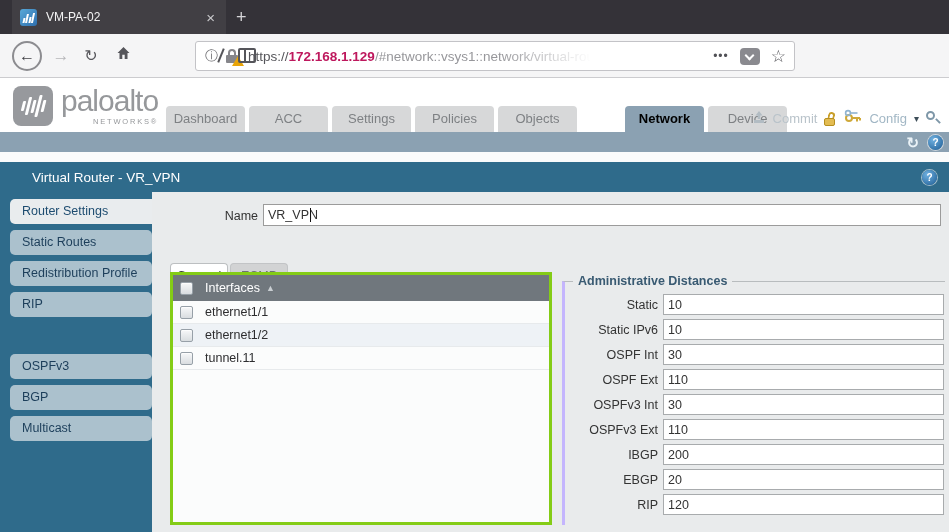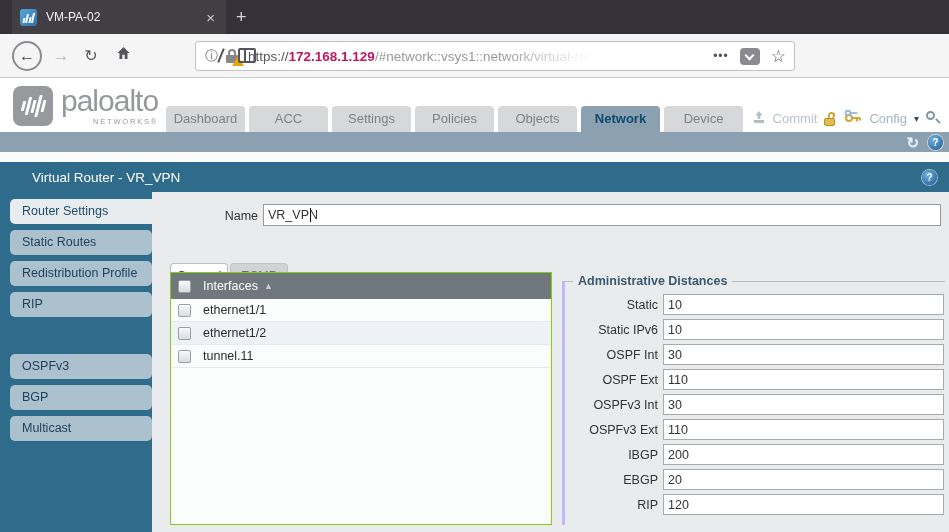--- a/index.html
+++ b/index.html
@@ -61,21 +61,21 @@
   .logo { position:absolute; left:13px; top:8px; display:flex; }
   .logo-mark { width:40px; height:40px; background:#97999d; border-radius:8px;
                display:flex; align-items:center; justify-content:center; gap:2px; }
   .logo-mark i { display:block; width:3px; background:#fff; transform:skewX(-14deg); border-radius:1px; }
   .logo-word { margin-left:8px; }
   .logo-word .word { font-size:30px; color:#96989b; letter-spacing:-1px; line-height:30px; }
   .logo-word .sub { display:block; text-align:right; font-size:7.5px; letter-spacing:1.8px; color:#96989b; margin-top:1px; }
   .pan-tabs { position:absolute; left:166px; bottom:0; display:flex; gap:4px; }
   .pan-tab { width:79px; height:26px; background:#d7d8d9; border-radius:4px 4px 0 0;
              font-size:13px; color:#7e8184; text-align:center; line-height:26px; }
-  .pan-tab.active { background:#8ba1b2; color:#0c4a6e; font-weight:bold; }
+  .pan-tab.active { background:#8ba1b2; color:#000000; font-weight:bold;margin-left:44px; }
   .pan-tools { position:absolute; right:8px; bottom:4px; display:flex; align-items:center; gap:7px; }
   .commit-label { color:#b9c3ca; font-size:13px; }
   .config-label { color:#a2b7c5; font-size:13px; }
   .caret { color:#3e4e59; font-size:10px; }
   .glock { position:relative; width:13px; height:14px; }
   .glock .sh { position:absolute; left:4px; top:0; width:7px; height:7px; border:2px solid #c99f2a;
                border-bottom:none; border-radius:4px 4px 0 0; transform:rotate(14deg); }
   .glock .bd { position:absolute; left:0; top:6px; width:11px; height:8px; background:#e3bc52;
                border:1px solid #b78f20; border-radius:2px; }
   .search-ic { position:relative; width:15px; height:15px; }
@@ -110,21 +110,21 @@
                 font-size:12.5px; color:#333; padding:0 4px; }
   .text-caret { position:absolute; left:310px; top:208px; width:1px; height:14px; background:#111; }
 
   .form-tabs { position:absolute; left:170px; top:240px; display:flex; gap:2px;margin-top:23px; }
   .form-tab { width:58px; height:24px; text-align:center; line-height:24px; font-size:12.5px;
               border-radius:4px 4px 0 0; }
   .form-tab.active { background:#fff; border:1px solid #bcbfc1; border-bottom:none; color:#3a3a3c; }
   .form-tab.inactive { background:#d2d3d4; border:1px solid #c2c4c6; border-bottom:none; color:#6e7174; }
 
   .iface-box { position:absolute; left:170px; top:272px; width:382px; height:253px;
-               background:#fbfcfc; border:1px solid #84cc16; }
+               background:#fbfcfc; border:3px solid #84cc16; }
   .iface-head { height:26px; background:#70777d; display:flex; align-items:center; }
   .iface-head .cb { margin-left:7px; }
   .iface-head .txt { color:#fff; font-size:12.5px; margin-left:12px; }
   .sort-tri { color:#c9ced2; font-size:9px; margin-left:6px; }
   .iface-row { height:23px; display:flex; align-items:center; border-bottom:1px solid #e7eaec; }
   .iface-row.alt { background:#eef2f6; }
   .iface-row .cb { margin-left:7px; }
   .iface-row .txt { color:#2d2d2f; font-size:12.5px; margin-left:12px; }
   .cb { width:13px; height:13px; border:1px solid #97a0a8; border-radius:2px;
         background:linear-gradient(#f7f8f9,#d9dde0); box-shadow:inset 0 1px 1px rgba(255,255,255,.8); }

